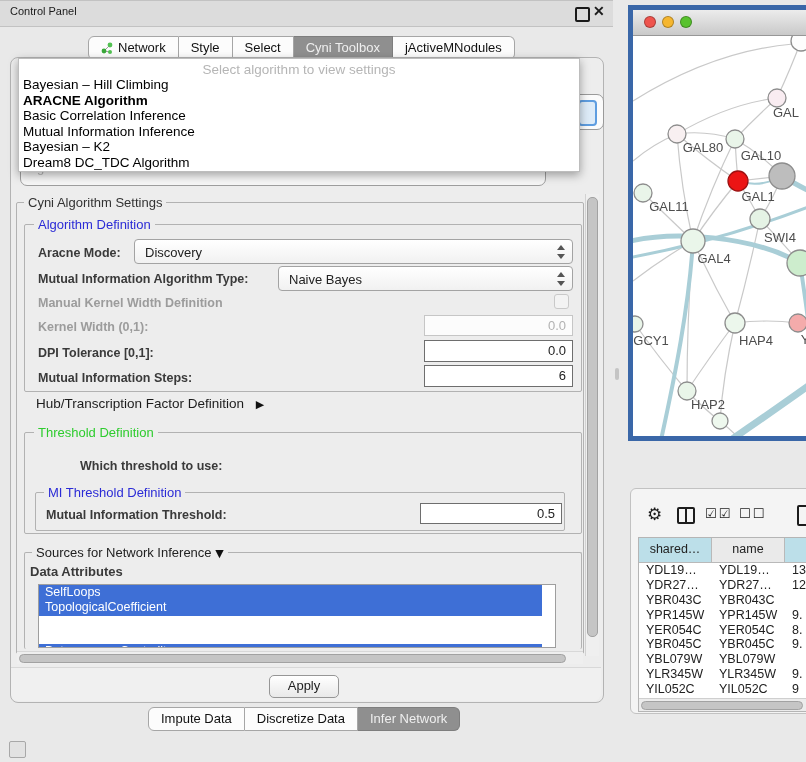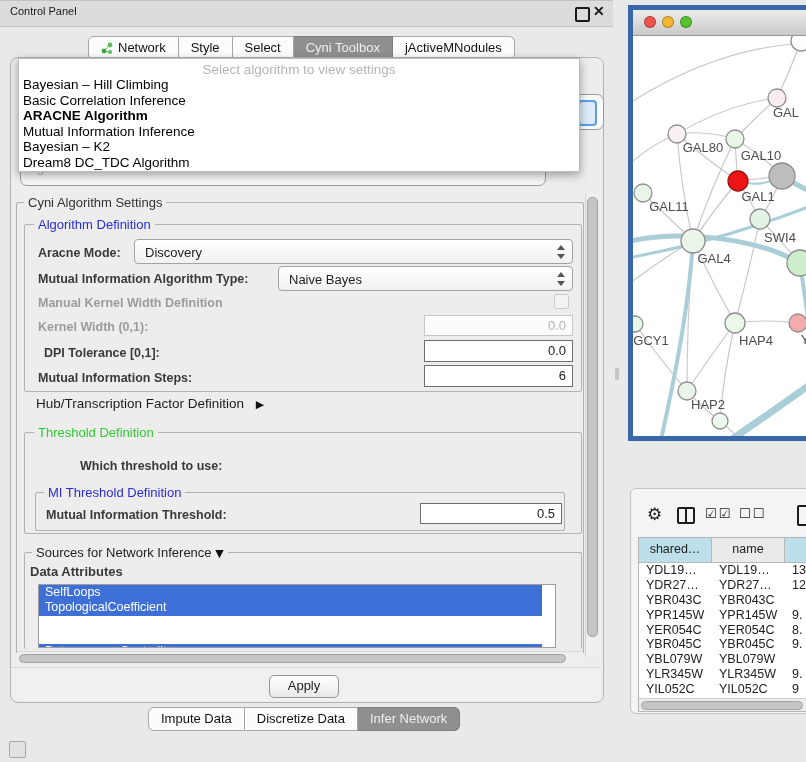--- a/index.html
+++ b/index.html
@@ -145,22 +145,22 @@
   <div class="abs" id="main-panel"></div>
 
   <div class="abs" id="bg-combo1"></div>
   <div class="abs" id="bg-combo1-spin"></div>
   <div class="abs" id="bg-combo2">gal-filtered.sif default node</div>
 
   <div class="abs" id="algo-popup">
     <div id="algo-placeholder">Select algorithm to view settings</div>
     <div id="algo-options">
         <div class="algo-opt">Bayesian – Hill Climbing</div>
+        <div class="algo-opt bold">ARACNE Algorithm</div>
         <div class="algo-opt">Basic Correlation Inference</div>
-        <div class="algo-opt bold">ARACNE Algorithm</div>
         <div class="algo-opt">Mutual Information Inference</div>
         <div class="algo-opt">Bayesian – K2</div>
         <div class="algo-opt">Dream8 DC_TDC Algorithm</div>
       </div>
   </div>
 
   <div class="abs group" style="left:16px;top:202px;width:566px;height:450px;"></div>
   <span class="gtitle" style="left:24px;top:195px;color:#333;">Cyni Algorithm Settings</span>
 
   <div class="sb-v" style="left:585px;top:194px;width:13px;height:462px;">
@@ -184,21 +184,21 @@
     <span class="val">Naive Bayes</span>
     <span class="spin"></span>
   </div>
 
   <span class="lbl dis" style="left:38px;top:296px;">Manual Kernel Width Definition</span>
   <span class="checkbox" style="left:554px;top:294px;"></span>
 
   <span class="lbl dis" style="left:38px;top:320px;">Kernel Width (0,1):</span>
   <div class="field dis" style="left:424px;top:315px;width:149px;height:21px;">0.0</div>
 
-  <span class="lbl" style="left:44px;top:346px;">DPI Tolerance [0,1]:</span>
+  <span class="lbl" style="left:38px;top:346px;">DPI Tolerance [0,1]:</span>
   <div class="field" style="left:424px;top:340px;width:149px;height:22px;">0.0</div>
 
   <span class="lbl" style="left:38px;top:371px;">Mutual Information Steps:</span>
   <div class="field" style="left:424px;top:365px;width:149px;height:22px;">6</div>
 
   <span class="lbl plain" style="left:36px;top:396px;font-size:13.5px;">
     <span>Hub/Transcription Factor Definition</span>
     <span class="tri" style="margin-left:8px;">▶</span>
   </span>
 

